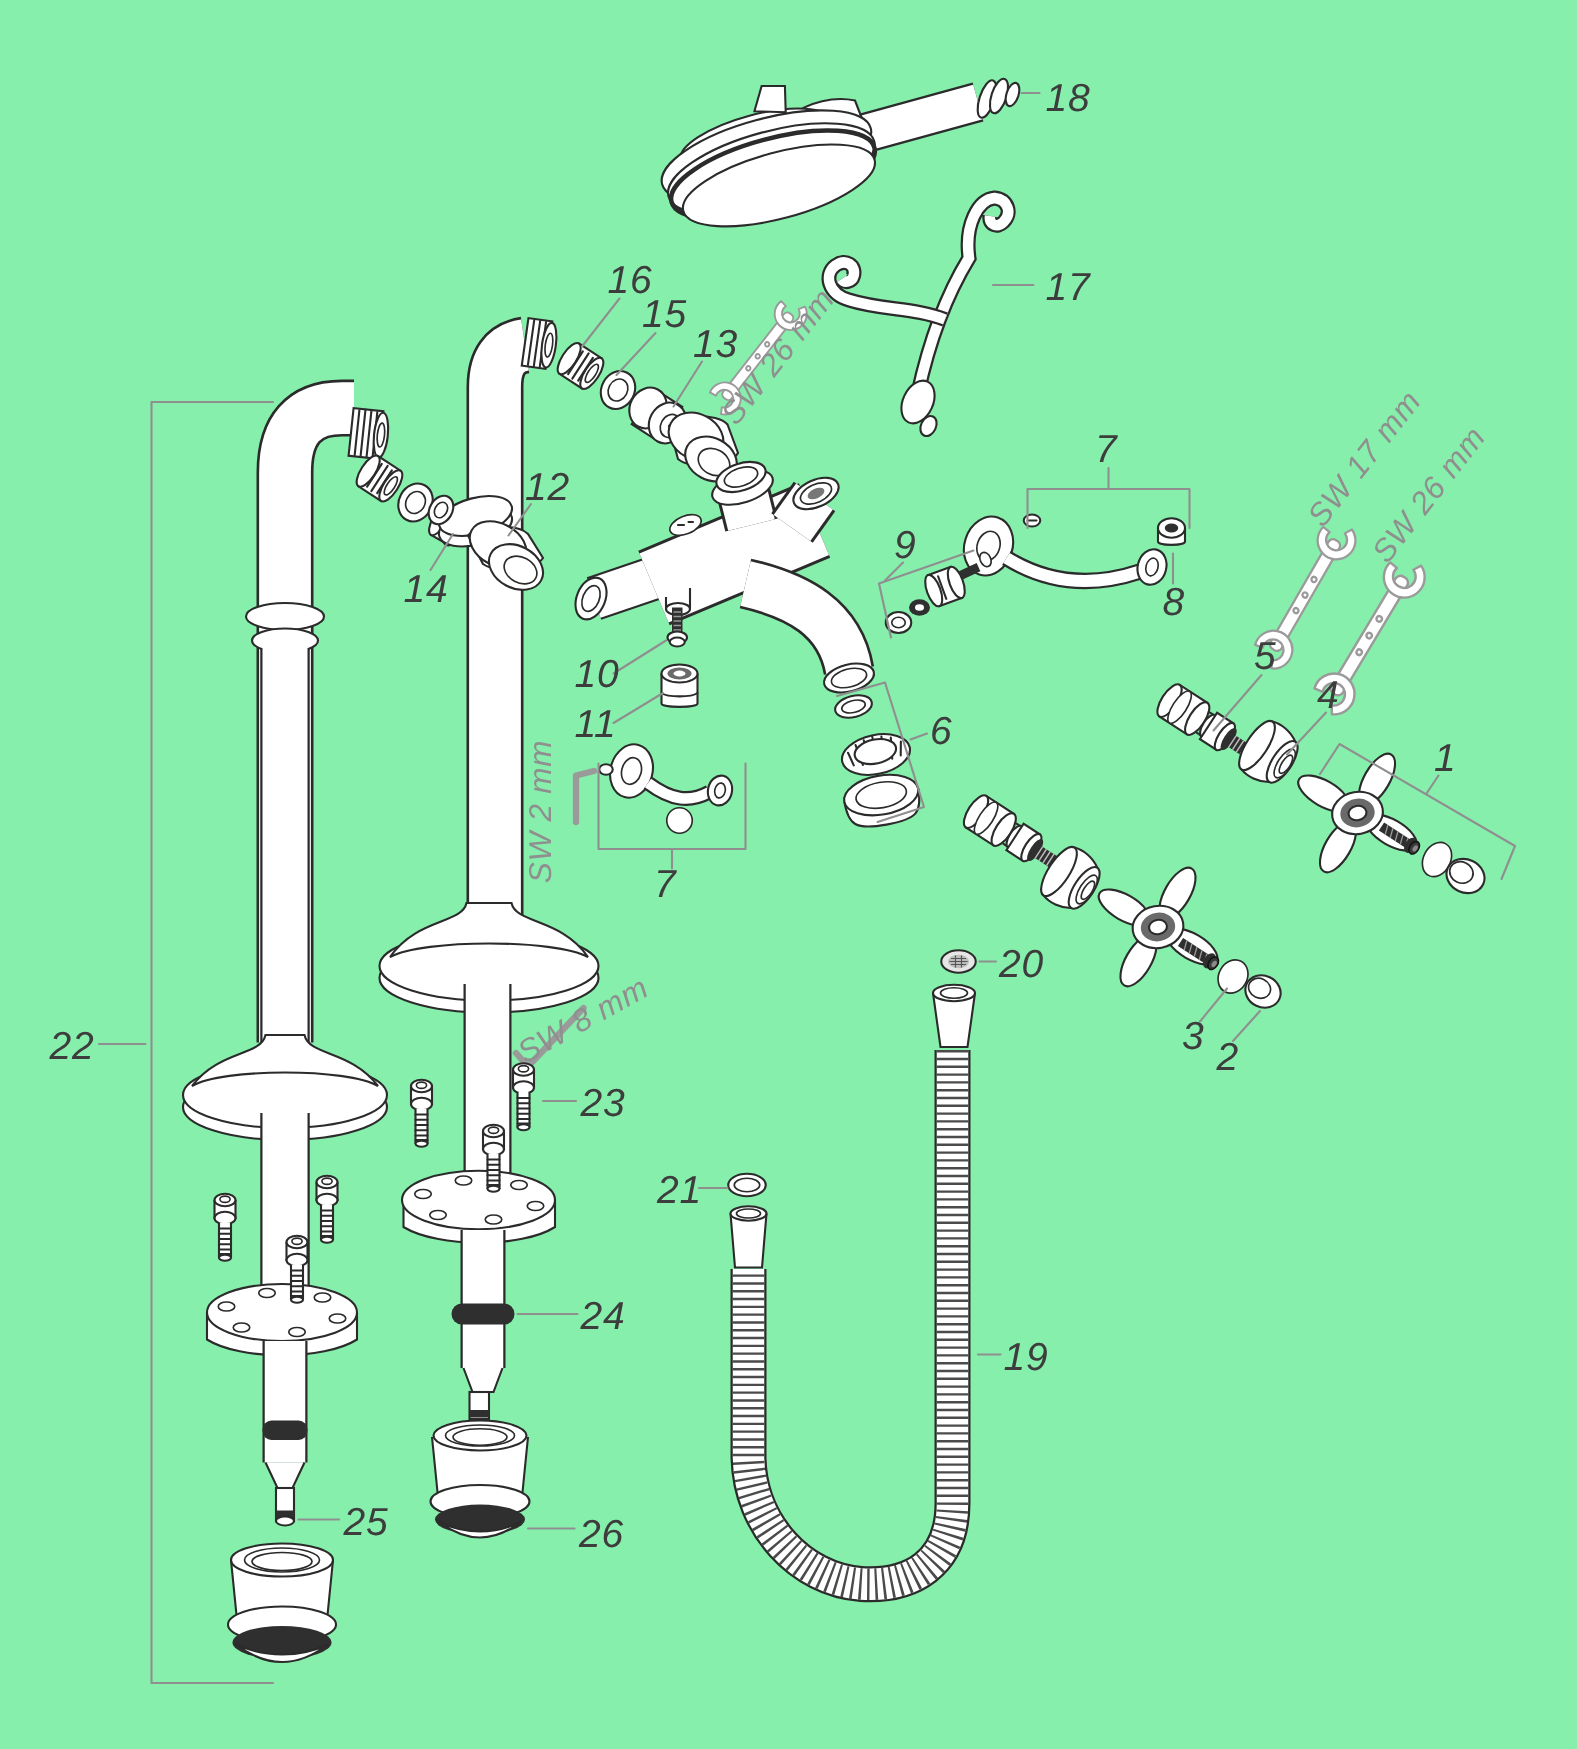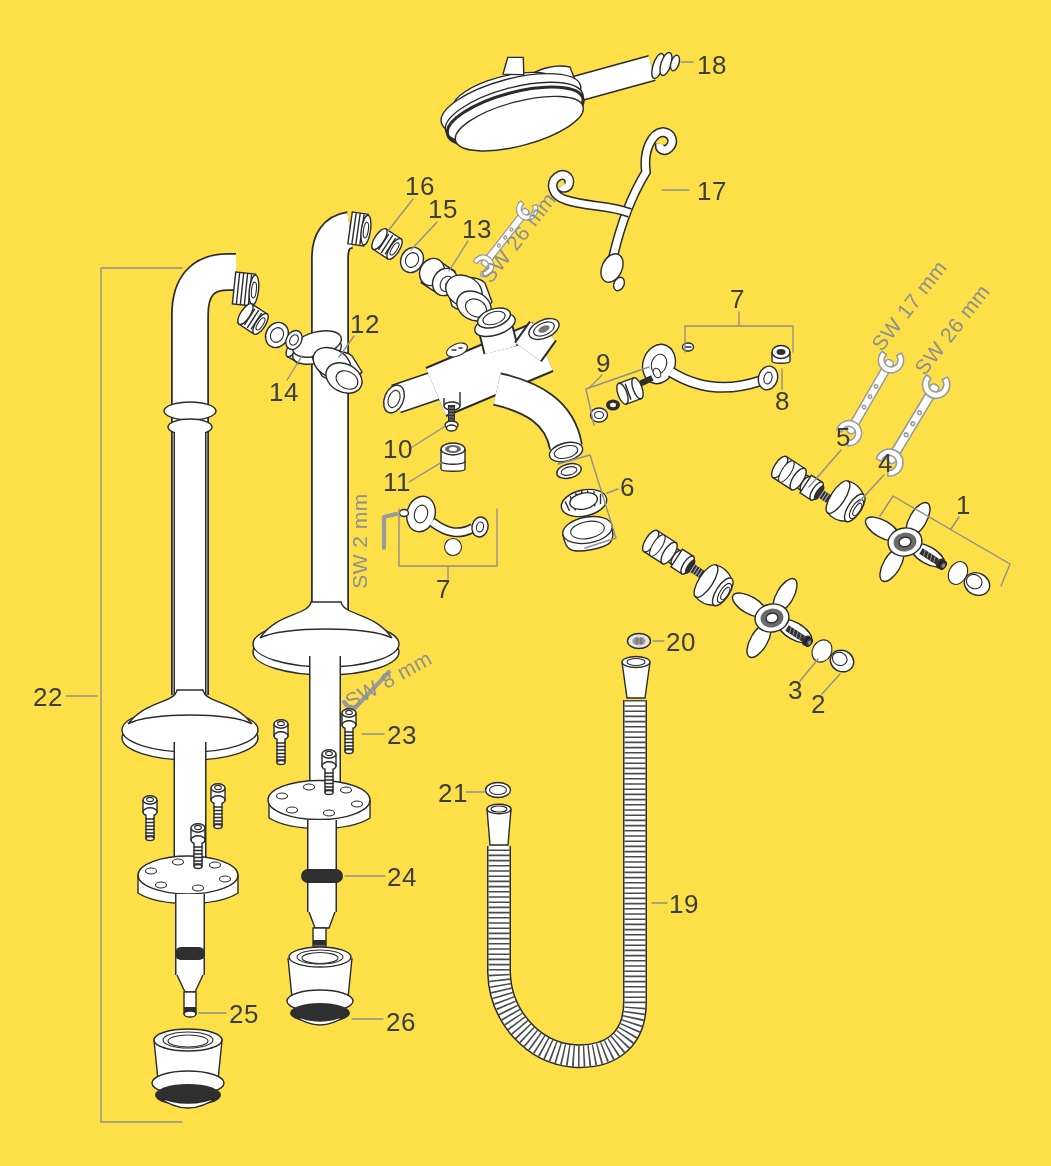--- a/index.html
+++ b/index.html
@@ -1,16 +1,16 @@
 <!DOCTYPE html>
 <html><head>
 <meta charset="utf-8">
 <style>
   html,body{margin:0;padding:0;background:#fff;}
-  .stage{width:1051px;height:1166px;position:relative;background:#fde047;overflow:hidden;}
+  .stage{width:1051px;height:1166px;position:relative;background:#86efac;overflow:hidden;font-style:italic;}
   svg{display:block;}
   text{font-family:"Liberation Sans","DejaVu Sans",sans-serif;fill:#3d3d3d;}
   .num{font-size:26px;letter-spacing:.5px;}
   .tool-txt{font-size:21px;fill:#8f8f8f;letter-spacing:.5px;}
   .ln{fill:none;stroke:#2b2b2b;stroke-width:1.4;stroke-linecap:round;stroke-linejoin:round;}
   .fw{fill:#ffffff;stroke:#2b2b2b;stroke-width:1.4;}
   .fwthin{fill:#ffffff;stroke:#2b2b2b;stroke-width:1.1;}
   .dk{fill:#2f2f2f;stroke:none;}
   .lead{fill:none;stroke:#8f8f8f;stroke-width:1.4;stroke-linecap:round;stroke-linejoin:round;}
   .tool{fill:#ffffff;stroke:#9a9a9a;stroke-width:1.5;stroke-linejoin:round;}

